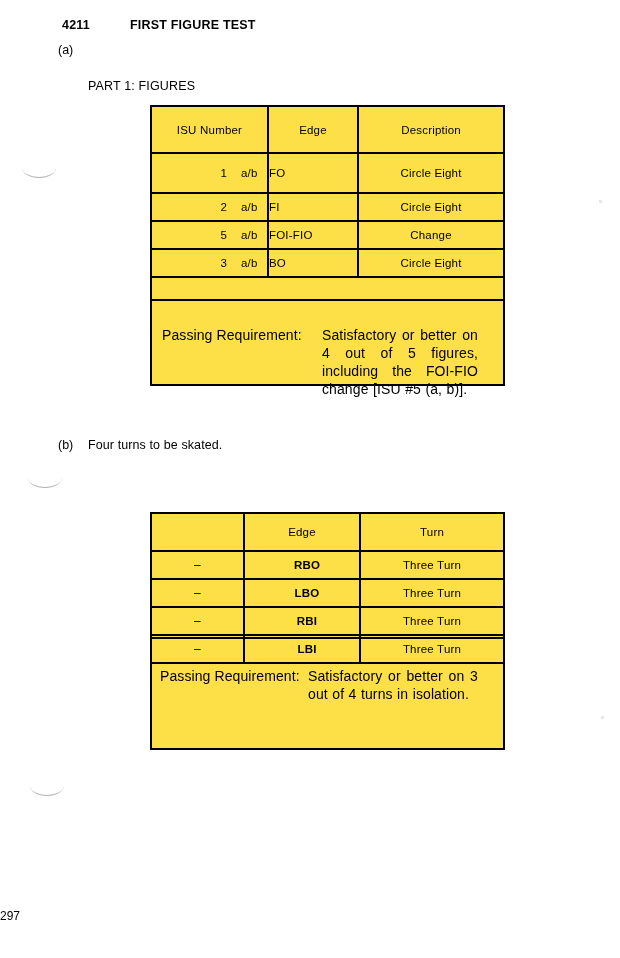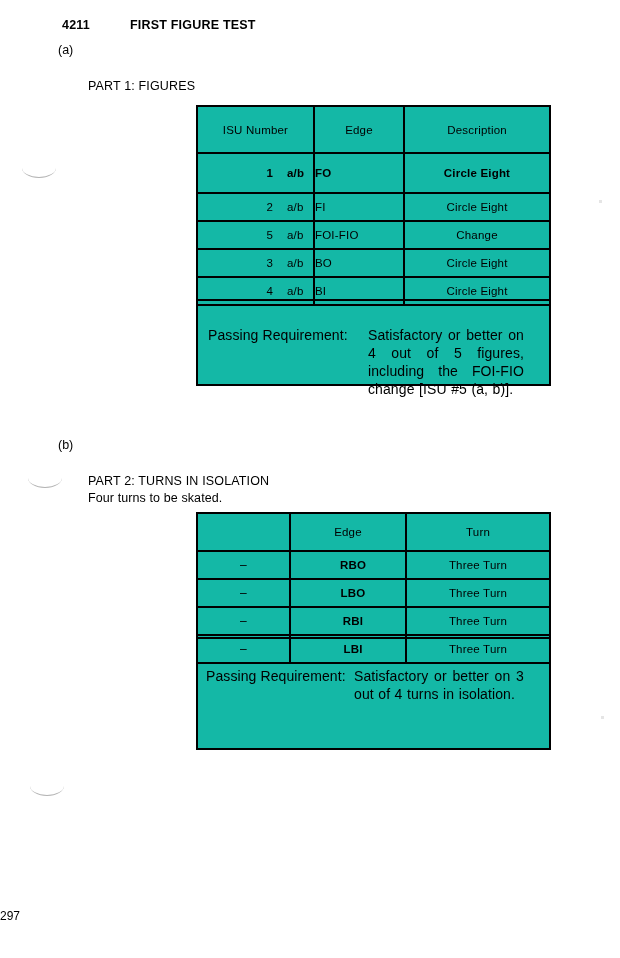--- a/index.html
+++ b/index.html
@@ -64,23 +64,22 @@
     letter-spacing: 0.1px;
   }
 
   #part-a { left: 58px; top: 42px; }
   #part-b { left: 58px; top: 437px; }
 
   
   .req-table {
     position: absolute;
     border: 2.5px solid #000;
-    background: #14b8a6;
+    background: #fde047;
     box-sizing: border-box;
-    margin-left: 46px;
   }
   #table-figures { left: 150px; top: 105px; width: 355px; height: 281px; }
   #table-turns   { left: 150px; top: 512px; width: 355px; height: 238px; }
 
   .grid {
     width: 100%;
     border-collapse: collapse;
     table-layout: fixed;
     font-size: 11.5px;
   }
@@ -113,21 +112,21 @@
     font-size: 11.5px;
     letter-spacing: 0.2px;
   }
   #table-turns .hdr-cell { height: 36px; }
 
   .row-cell {
     height: 26px;
     text-align: center;
     letter-spacing: 0.2px;
   }
-  #table-figures tr.first-data td { height: 38px; vertical-align: middle; font-weight: bold; }
+  #table-figures tr.first-data td { height: 38px; vertical-align: middle; }
 
   .isu-cell {
     text-align: right;
     padding-right: 34px;
     white-space: nowrap;
   }
   .isu-cell .idx {
     display: inline-block;
     min-width: 8px;
     text-align: right;
@@ -264,40 +263,34 @@
         <tr>
           <td class="row-cell isu-cell"><span class="idx">5</span><span class="ab">a/b</span></td>
           <td class="row-cell edge-cell">FOI-FIO</td>
           <td class="row-cell">Change</td>
         </tr>
         <tr>
           <td class="row-cell isu-cell"><span class="idx">3</span><span class="ab">a/b</span></td>
           <td class="row-cell edge-cell">BO</td>
           <td class="row-cell">Circle Eight</td>
         </tr>
-        <tr>
-          <td class="row-cell isu-cell"><span class="idx">4</span><span class="ab">a/b</span></td>
-          <td class="row-cell edge-cell">BI</td>
-          <td class="row-cell">Circle Eight</td>
-        </tr>
       </tbody>
     </table>
 
     <div class="pass-block" id="pass-figures">
       <div class="pass-inner">
         <div class="pass-label">Passing Requirement:</div>
         <div class="pass-text">Satisfactory or better on 4 out of 5 figures, including the FOI-FIO change [ISU #5 (a, b)].</div>
       </div>
     </div>
   </div>
 
   <div class="part" id="part-b">
     <span class="marker">(b)</span>
     <div class="body">
-      <div class="title">PART 2: TURNS IN ISOLATION</div>
       <div class="subtitle">Four turns  to be skated.</div>
     </div>
   </div>
 
   <div class="req-table" id="table-turns">
     <table class="grid">
       <colgroup>
         <col class="col-blank">
           <col class="col-edge">
           <col class="col-turn">

